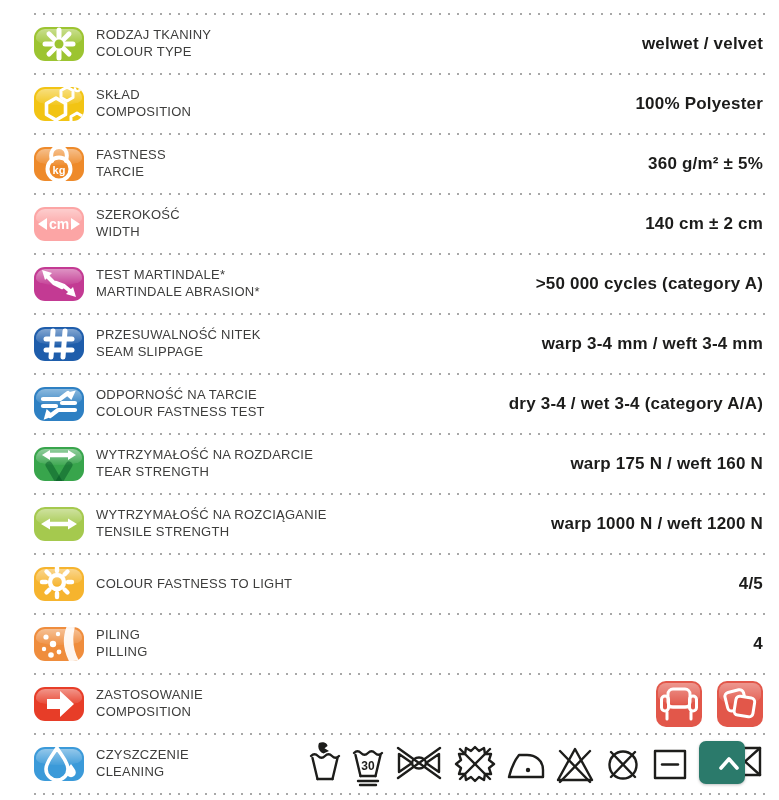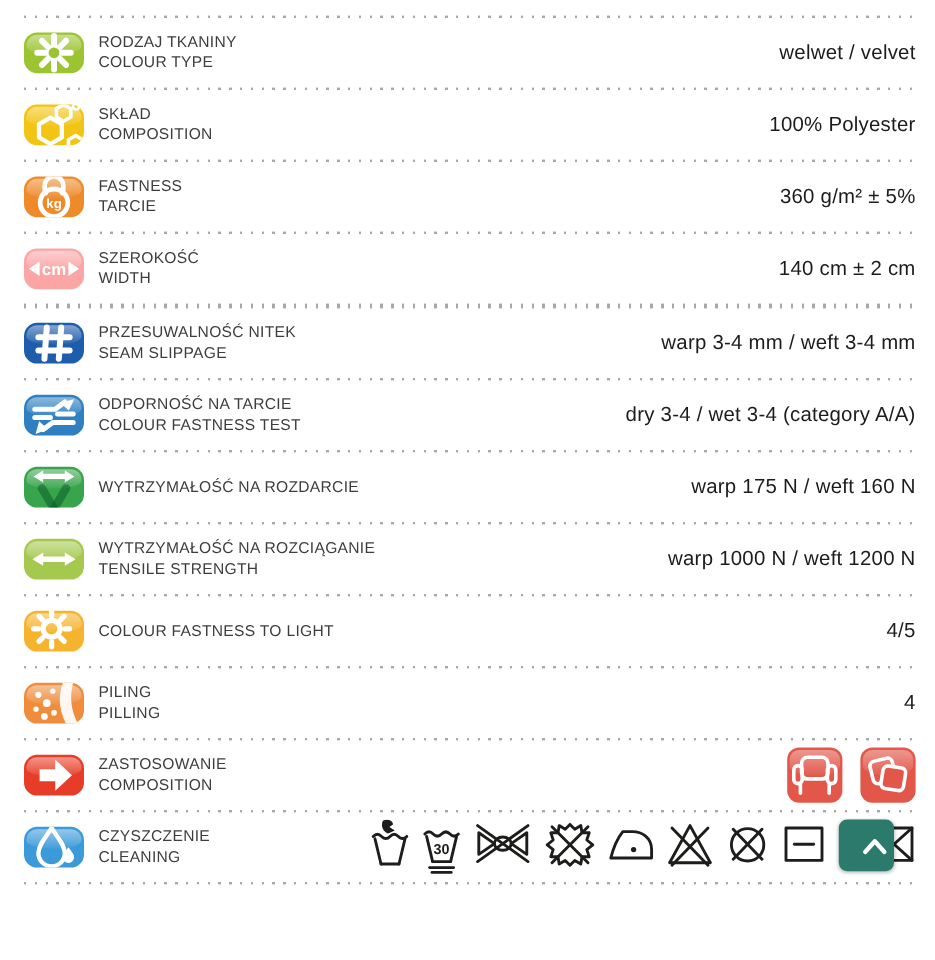--- a/index.html
+++ b/index.html
@@ -3,21 +3,21 @@
 <meta charset="utf-8">
 <style>
   html,body{margin:0;padding:0;}
   body{
     width:779px;height:800px;background:var(--bg,#fff);
     font-family:"Liberation Sans", sans-serif;
     overflow:hidden;
   }
   .sheet{
     position:relative;width:779px;height:800px;
-    padding:13px 14px 0 20px;box-sizing:border-box;
+    padding:13px 14px 0 34px;box-sizing:border-box;
   }
   .sep{
     height:2px;margin-right:0;
     background:repeating-linear-gradient(90deg,var(--sep,#a8a8a8) 0 2px,transparent 2px 9px);
   }
   .row{
     display:flex;align-items:center;height:58px;padding-right:2px;
   }
   .icon{
     position:relative;flex:0 0 50px;width:50px;height:34px;border-radius:11px;
@@ -28,39 +28,39 @@
     border-radius:9px 9px 42% 42%;
     background:linear-gradient(180deg,rgba(255,255,255,.45),rgba(255,255,255,.05));
     pointer-events:none;
   }
   .icon svg{position:relative;z-index:1;display:block;}
   .lbl{
     margin-left:12px;color:var(--lbl,#3d3d3c);font-size:13px;line-height:1.3;
     letter-spacing:.25px;white-space:nowrap;
   }
   .val{
-    margin-left:auto;color:var(--val,#1c1c1b);font-size:17px;font-weight:normal;
+    margin-left:auto;color:var(--val,#1c1c1b);font-size:17px;font-weight:bold;
     white-space:nowrap;letter-spacing:.2px;
   }
   
   .badges{margin-left:auto;display:flex;gap:15px;}
   .badge{
     position:relative;width:46px;height:46px;border-radius:10px;
     background:var(--badge,#e2574a);display:flex;align-items:center;justify-content:center;
     overflow:hidden;
   }
   .badge::before{
     content:"";position:absolute;left:2px;right:2px;top:2px;height:45%;
     border-radius:8px 8px 40% 40%;
     background:linear-gradient(180deg,rgba(255,255,255,.38),rgba(255,255,255,.04));
   }
   .badge svg{position:relative;z-index:1;}
   .badge .front{fill:var(--badge,#e2574a);}
   
-  .care{margin-left:auto;display:flex;gap:11px;}
+  .care{margin-left:auto;display:flex;align-items:center;gap:11px;}
   .care svg{display:block;}
   .care .ink{stroke:var(--ink,#1d1d1b);stroke-width:2.4;fill:none;stroke-linecap:round;stroke-linejoin:round;}
   .care .inkfill{fill:var(--ink,#1d1d1b);stroke:none;}
   .care text{fill:var(--ink,#1d1d1b);font-family:"Liberation Sans",sans-serif;font-weight:bold;}
   .stack{position:relative;width:64px;height:46px;flex:0 0 64px;}
   .stack svg{position:absolute;right:0;top:3;}
   .scroll-btn{
     position:absolute;left:0;top:1;width:46px;height:43px;border-radius:7px;
     background:var(--btn,#2b7a6b);display:flex;align-items:center;justify-content:center;
     z-index:2;border:none;box-shadow:0 1px 3px rgba(0,0,0,.25);cursor:pointer;
@@ -143,20 +143,37 @@
     </div>
     <div class="lbl">
       <div>SZEROKOŚĆ</div>
       <div>WIDTH</div>
     </div>
     <div class="val">140 cm ± 2 cm</div>
   </div>
 
   <div class="sep"></div>
 
+  <div class="row">
+    <div class="icon" style="background: rgb(195, 58, 147);">
+      <svg width="50" height="50" viewBox="0 0 50 50">
+        <g class="white-stroke" stroke-width="4.2">
+          <polyline points="28,28 20,24 14,18"></polyline>
+          <polyline points="22,24 30,27 36,32"></polyline>
+        </g>
+        <polygon class="white-fill" points="8,11 18,14 11,21"></polygon>
+        <polygon class="white-fill" points="42,38 32,35 39,28"></polygon>
+      </svg>
+    </div>
+    <div class="lbl">
+      <div>TEST MARTINDALE*</div>
+      <div>MARTINDALE ABRASION*</div>
+    </div>
+    <div class="val">&gt;50 000 cycles (category A)</div>
+  </div>
 
   <div class="sep"></div>
 
   <div class="row">
     <div class="icon" style="background: rgb(30, 93, 171);">
       <svg width="50" height="50" viewBox="0 0 50 50">
         <g class="white-stroke" stroke-width="5">
           <line x1="19" y1="12" x2="17" y2="38"></line>
           <line x1="31" y1="12" x2="29" y2="38"></line>
           <line x1="12" y1="20" x2="38" y2="20"></line>
@@ -202,20 +219,21 @@
           <line x1="15" y1="26" x2="25" y2="43"></line>
           <line x1="35" y1="26" x2="25" y2="43"></line>
         </g>
         <line class="white-stroke" stroke-width="4.4" x1="14" y1="16" x2="36" y2="16"></line>
         <polygon class="white-fill" points="8,16 16,11 16,21"></polygon>
         <polygon class="white-fill" points="42,16 34,11 34,21"></polygon>
       </svg>
     </div>
     <div class="lbl">
       <div>WYTRZYMAŁOŚĆ NA ROZDARCIE</div>
+      <div>TEAR STRENGTH</div>
     </div>
     <div class="val">warp 175 N / weft 160 N</div>
   </div>
 
   <div class="sep"></div>
 
   <div class="row">
     <div class="icon" style="background: rgb(165, 201, 78);">
       <svg width="50" height="50" viewBox="0 0 50 50">
         <line class="white-stroke" stroke-width="4.6" x1="14" y1="25" x2="36" y2="25"></line>

